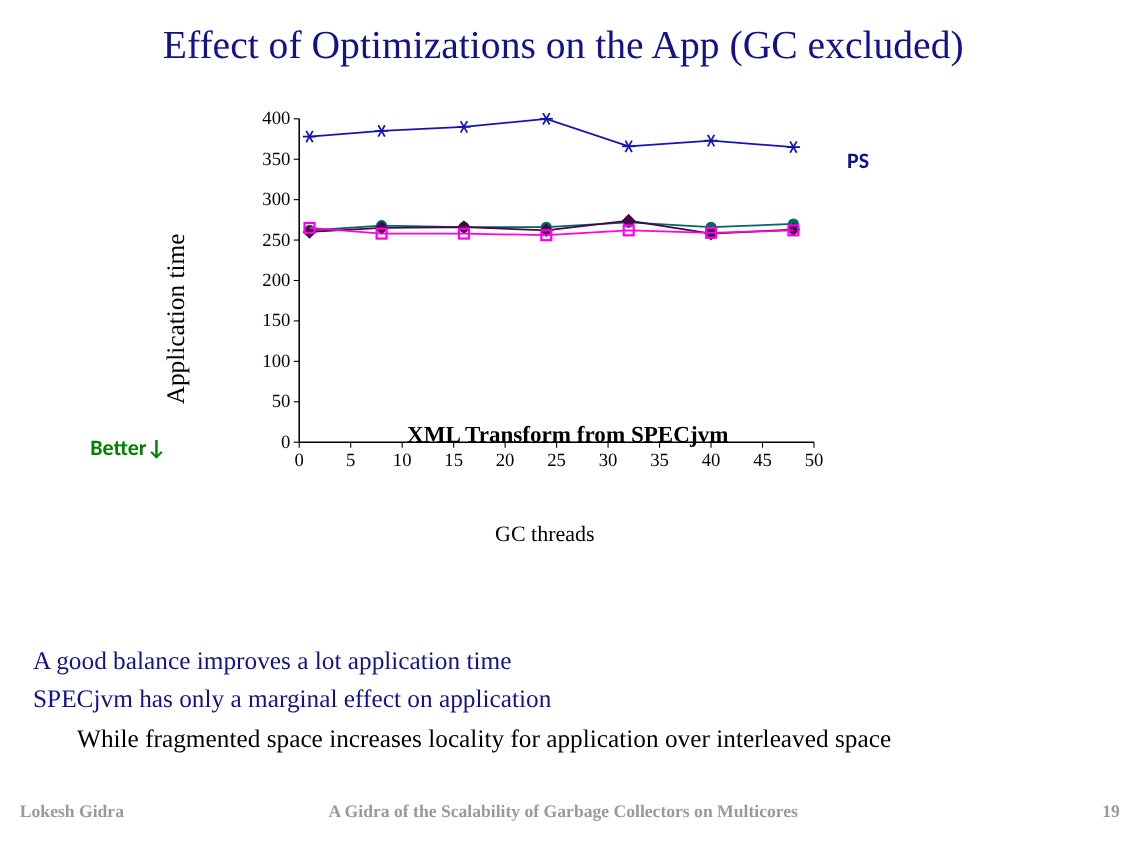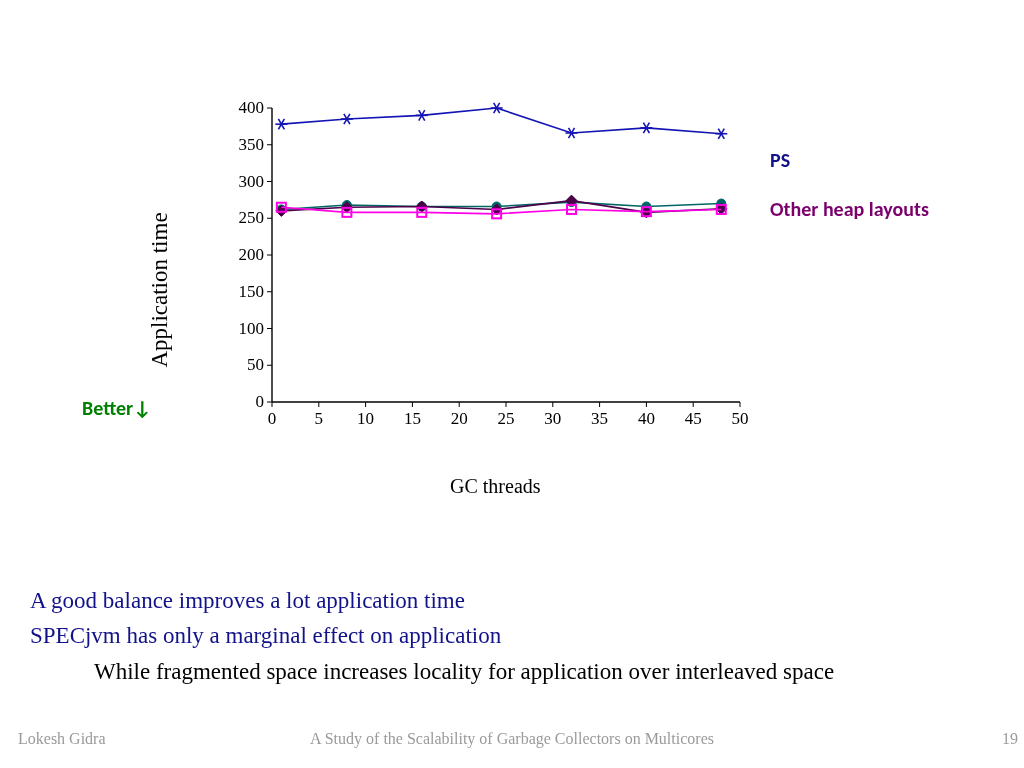--- a/index.html
+++ b/index.html
@@ -52,21 +52,21 @@
   }
   .xlabel {
     position: absolute;
     left: 380px;
     top: 385px;
     font-size: 20px;
   }
   .ps-label {
     position: absolute;
     left: 700px;
-    top: 58px;
+    top: 45px;
     color: #12128a;
     font-weight: bold;
     font-size: 20px;
     font-family: Calibri, Arial, sans-serif;
   }
   .ohl-label {
     position: absolute;
     left: 700px;
     top: 107px;
     color: #7a006e;
@@ -86,54 +86,55 @@
     left: 30px;
     top: 584px;
     width: 960px;
     font-size: 23px;
     line-height: 1.45;
   }
   .bullets .b1 { color: #12128a; }
   .bullets .b2 { color: #12128a; margin-top: 2px; }
   .bullets .sub {
     color: #000;
-    margin-left: 64px;
+    margin-left: 40px;
     margin-top: 2px;
   }
   .footer {
     position: absolute;
     bottom: 14px;
     left: 0;
     width: 1024px;
     height: 24px;
     font-size: 16px;
     color: #9a9a9a;
+    font-weight: bold;
   }
   .footer .author { position: absolute; left: 18px; }
   .footer .ftitle { position: absolute; left: 0; width: 1024px; text-align: center; }
   .footer .pnum   { position: absolute; right: 6px; }
   .inplot-text {
     position: absolute;
     font-weight: bold;
     font-size: 21px;
     color: #000;
   }
 </style>
 </head>
 <body>
 
 <div class="slide">
 
+  <div class="title">Effect of Optimizations on the App (GC excluded)</div>
 
   <div class="chart-wrap">
     <div class="better">Better↓</div>
     <div class="ylabel">Application time</div>
     <div class="xlabel">GC threads</div>
     <div class="ps-label">PS</div>
-    <div class="ohl-label">Other heap layouts</div>
 
     <svg class="plot" viewBox="0 0 530 340">
       <g id="axes-group">
           <line x1="52" y1="8" x2="52" y2="302" stroke="#000" stroke-width="1.4"></line>
           <line x1="52" y1="302" x2="520" y2="302" stroke="#000" stroke-width="1.4"></line>
           <line x1="47" y1="302" x2="52" y2="302" stroke="#000"></line>
           <text x="44" y="307" text-anchor="end" font-size="17" font-family="Times New Roman">0</text>
           <line x1="47" y1="265.25" x2="52" y2="265.25" stroke="#000"></line>
           <text x="44" y="270.25" text-anchor="end" font-size="17" font-family="Times New Roman">50</text>
           <line x1="47" y1="228.5" x2="52" y2="228.5" stroke="#000"></line>
@@ -216,27 +217,28 @@
           <rect x="56.86" y="102.725" width="9" height="9" fill="none" stroke="#ff00e6" stroke-width="2"></rect>
           <rect x="122.38" y="107.87" width="9" height="9" fill="none" stroke="#ff00e6" stroke-width="2"></rect>
           <rect x="197.26" y="107.87" width="9" height="9" fill="none" stroke="#ff00e6" stroke-width="2"></rect>
           <rect x="272.14" y="109.34" width="9" height="9" fill="none" stroke="#ff00e6" stroke-width="2"></rect>
           <rect x="347.02" y="104.92999999999998" width="9" height="9" fill="none" stroke="#ff00e6" stroke-width="2"></rect>
           <rect x="421.90000000000003" y="107.13500000000002" width="9" height="9" fill="none" stroke="#ff00e6" stroke-width="2"></rect>
           <rect x="496.78" y="104.92999999999998" width="9" height="9" fill="none" stroke="#ff00e6" stroke-width="2"></rect>
         </g>
     </svg>
 
+    <div class="inplot-text" style="left:300px; top:293px;">XML Transform from SPECjvm</div>
   </div>
 
   <div class="bullets">
     <div class="b1">A good balance improves a lot application time</div>
     <div class="b2">SPECjvm has only a marginal effect on application</div>
     <div class="sub">While fragmented space increases locality for application over interleaved space</div>
   </div>
 
   <div class="footer">
     <span class="author">Lokesh Gidra</span>
-    <span class="ftitle">A Study of the Scalability of Garbage Collectors on Multicores</span>
+    <span class="ftitle">A Gidra of the Scalability of Garbage Collectors on Multicores</span>
     <span class="pnum">19</span>
   </div>
 
 </div>
 
 </body></html>

